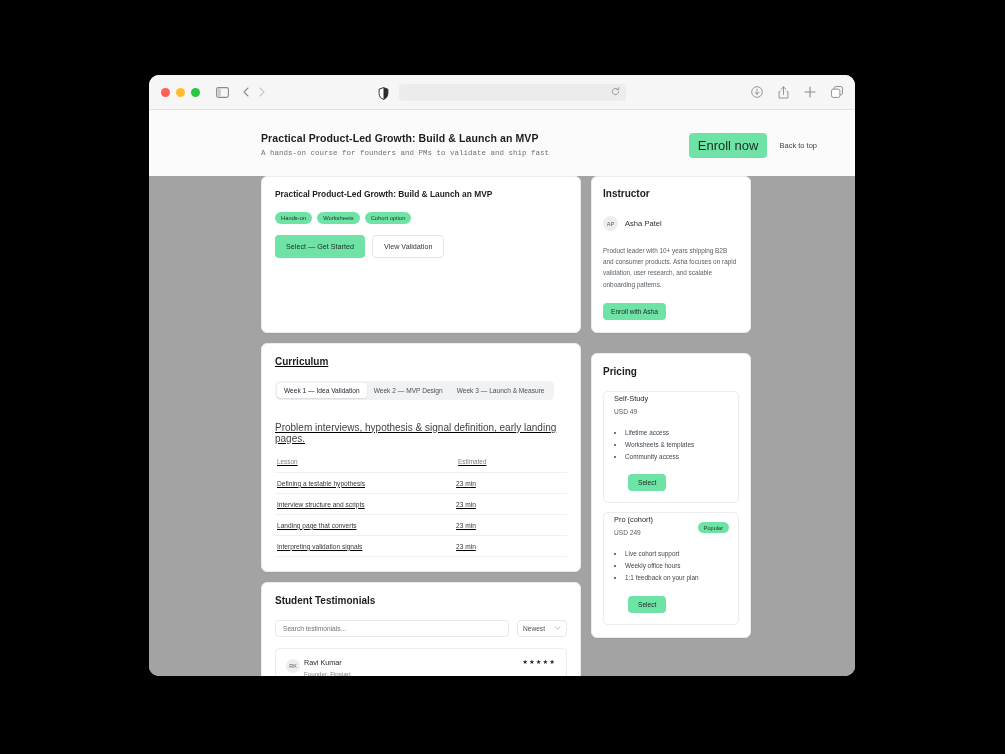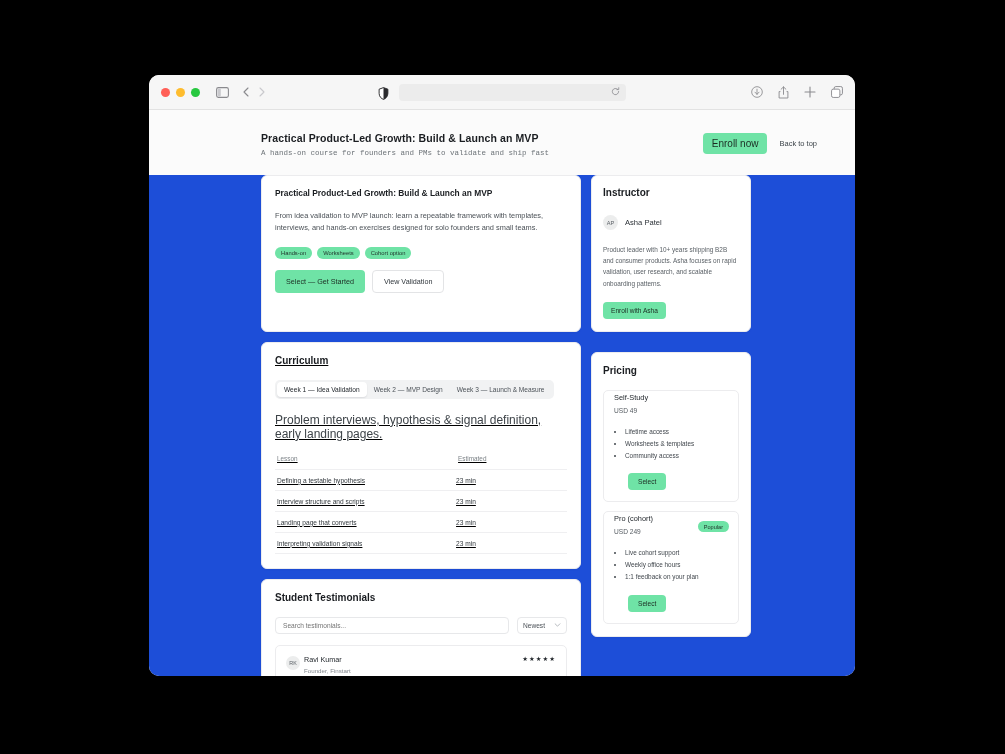--- a/index.html
+++ b/index.html
@@ -72,21 +72,21 @@
   .reload { color: #8a8a8e; font-size: 9px; line-height: 1; }
 
   .tb-right {
     margin-left: auto;
     display: flex; align-items: center; gap: 15px;
   }
 
   
   .viewport {
     height: 566px;
-    background: #1d4ed8;
+    background: #a3a3a3;
     overflow: hidden;
     position: relative;
   }
   .page {
     padding: 0 0 0 0;
   }
 
   .page-header {
     background: #fbfbfb;
     padding: 22px 38px 18px 112px;
@@ -102,21 +102,21 @@
   .ph-sub {
     font-size: 7.5px; color: #6d7378; margin-top: 5px; font-family: Liberation Mono, monospace;
   }
   .ph-actions {
     display: flex; align-items: center; gap: 12px;
     padding-top: 1px;
   }
   .btn-primary {
     background: #6fe3a6;
     color: #1b2b22;
-    font-size: 10px;
+    font-size: 13px;
     border: none;
     border-radius: 4px;
     padding: 5px 9px;
     cursor: pointer;
     font-family: inherit;
   }
   .btn-link {
     font-size: 7.5px;
     color: #3f464c;
     cursor: pointer;
@@ -215,22 +215,22 @@
     border-radius: 4px;
     cursor: pointer;
     white-space: nowrap;
   }
   .tab.active {
     background: #ffffff;
     color: #24292e;
     box-shadow: 0 1px 1.5px rgba(16,24,40,0.10);
   }
   .cur-desc {
-    margin: 14px 0 0 0;
-    font-size: 12px; color: #3d4348;
+    margin: 22px 0 0 0;
+    font-size: 10px; color: #3d4348;
   }
   table.lessons {
     width: 100%;
     border-collapse: collapse;
     margin-top: 14px;
   }
   table.lessons th {
     text-align: left;
     font-size: 6.4px;
     font-weight: normal;
@@ -425,21 +425,20 @@
           </div>
           <div class="ph-actions">
             <button class="btn-primary">Enroll now</button>
             <span class="btn-link">Back to top</span>
           </div>
         </div>
 
         <div class="grid">
           <div class="card hero">
             <h2>Practical Product-Led Growth: Build &amp; Launch an MVP</h2>
-            <p>From idea validation to MVP launch: learn a repeatable framework with templates, interviews, and hands-on exercises designed for solo founders and small teams.</p>
             <div class="chips">
               <span class="chip">Hands-on</span>
               <span class="chip">Worksheets</span>
               <span class="chip">Cohort option</span>
             </div>
             <div class="hero-actions">
               <button class="btn-cta">Select — Get Started</button>
               <button class="btn-outline">View Validation</button>
             </div>
           </div>

